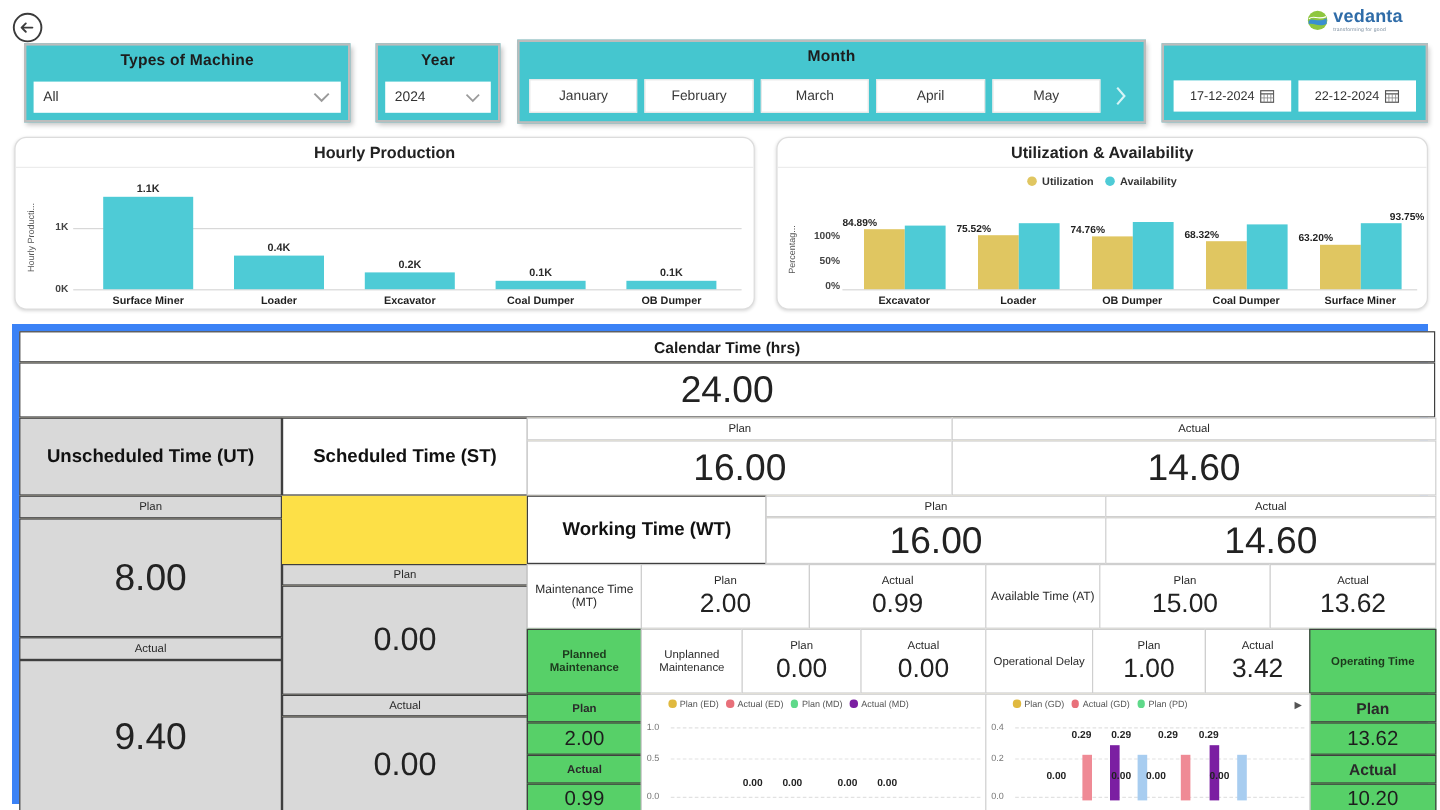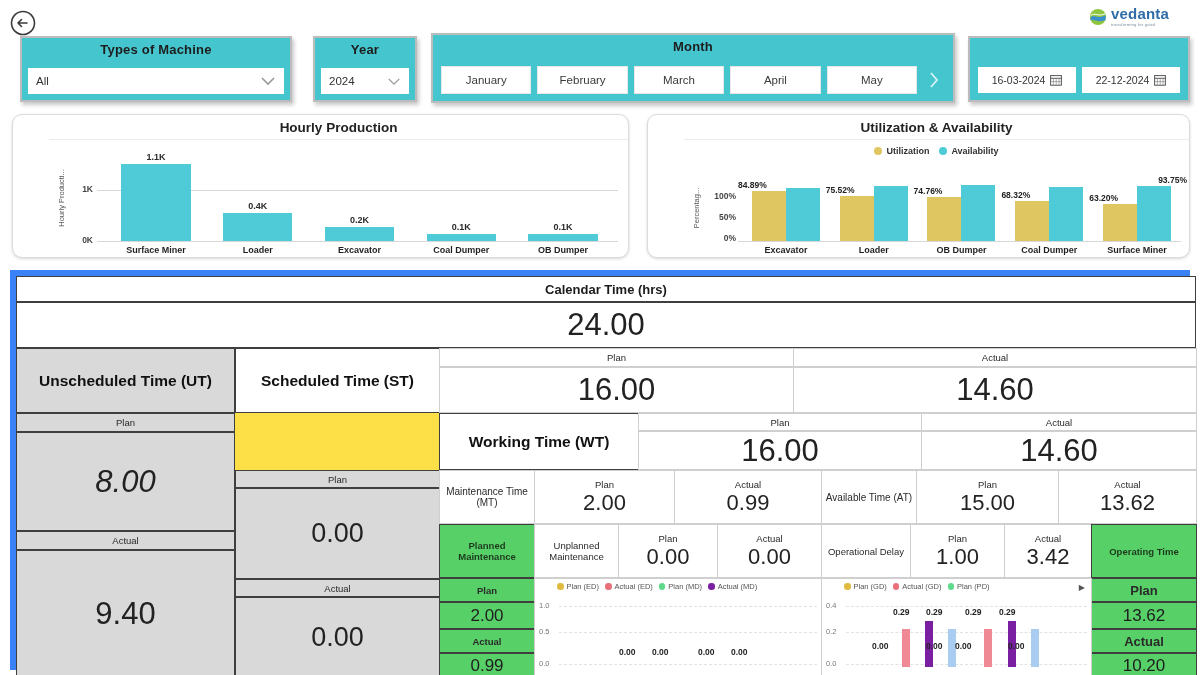--- a/index.html
+++ b/index.html
@@ -63,21 +63,21 @@
   }
   .date-field {
     flex:1 1 0; background:#fff; display:flex; align-items:center;
     justify-content:center; gap:5px; font-size:10.5px; color:#333;
   }
   .cal-icon { width:12px; height:12px; }
 
   
   .card {
     position:absolute; background:#fff; border:1px solid #dcdcdc;
-    border-radius:10px; box-shadow:0 1px 3px rgba(0,0,0,.16); overflow:hidden;padding-left:36px;
+    border-radius:10px; box-shadow:0 1px 3px rgba(0,0,0,.16); overflow:hidden;
   }
   .card-title {
     height:25px; line-height:25px; text-align:center;
     font-size:13.5px; font-weight:bold; color:#222; border-bottom:1px solid #ececec;
   }
   .card-hourly { left:12px; top:114px; width:617px; height:144px; }
   .card-util   { left:647px; top:114px; width:543px; height:144px; }
 
   .chart-body { position:relative; width:100%; height:119px; }
 
@@ -195,21 +195,21 @@
           <svg width="12" height="20" viewBox="0 0 12 20">
               <path d="M3 3 L9 10 L3 17" fill="none" stroke="#d6f4f6" stroke-width="1.8"></path>
             </svg>
         </div>
       </div>
     </div>
 
     <div class="slicer slicer-date">
       <div class="date-inputs">
         <div class="date-field">
-          <span>16-03-2024</span>
+          <span>17-12-2024</span>
           <span class="cal-icon">
             <svg width="12" height="12" viewBox="0 0 12 12">
               <rect x="0.6" y="1.6" width="10.8" height="9.6" fill="none" stroke="#555" stroke-width="1"></rect>
               <line x1="0.6" y1="4.3" x2="11.4" y2="4.3" stroke="#555" stroke-width="1"></line>
               <line x1="3.4" y1="4.3" x2="3.4" y2="11.2" stroke="#888" stroke-width=".7"></line>
               <line x1="6.2" y1="4.3" x2="6.2" y2="11.2" stroke="#888" stroke-width=".7"></line>
               <line x1="9" y1="4.3" x2="9" y2="11.2" stroke="#888" stroke-width=".7"></line>
               <line x1="0.6" y1="7.6" x2="11.4" y2="7.6" stroke="#888" stroke-width=".7"></line>
             </svg>
           </span>
@@ -351,21 +351,21 @@
     <div class="cell ctr thick" style="left:-1px; top:25px; width:1180px; height:46px;">
       <span class="num-xl">24.00</span>
     </div>
 
     <div class="cell grey ctr thick" style="left:-1px; top:71px; width:219px; height:65px;">
       <span class="hdr-big">Unscheduled Time (UT)</span>
     </div>
     <div class="cell grey ctr thick" style="left:-1px; top:136px; width:219px; height:19px;">
       <span class="hdr-small">Plan</span>
     </div>
-    <div class="cell grey ctr thick" style="left:-1px; top:155px; width:219px; height:99px;font-style:italic;">
+    <div class="cell grey ctr thick" style="left:-1px; top:155px; width:219px; height:99px;">
       <span class="num-xl">8.00</span>
     </div>
     <div class="cell grey ctr thick" style="left:-1px; top:254px; width:219px; height:19px;">
       <span class="hdr-small">Actual</span>
     </div>
     <div class="cell grey ctr thick" style="left:-1px; top:273px; width:219px; height:128px;">
       <span class="num-xl">9.40</span>
     </div>
 
     <div class="cell ctr thick" style="left:218px; top:71px; width:205px; height:65px;">

